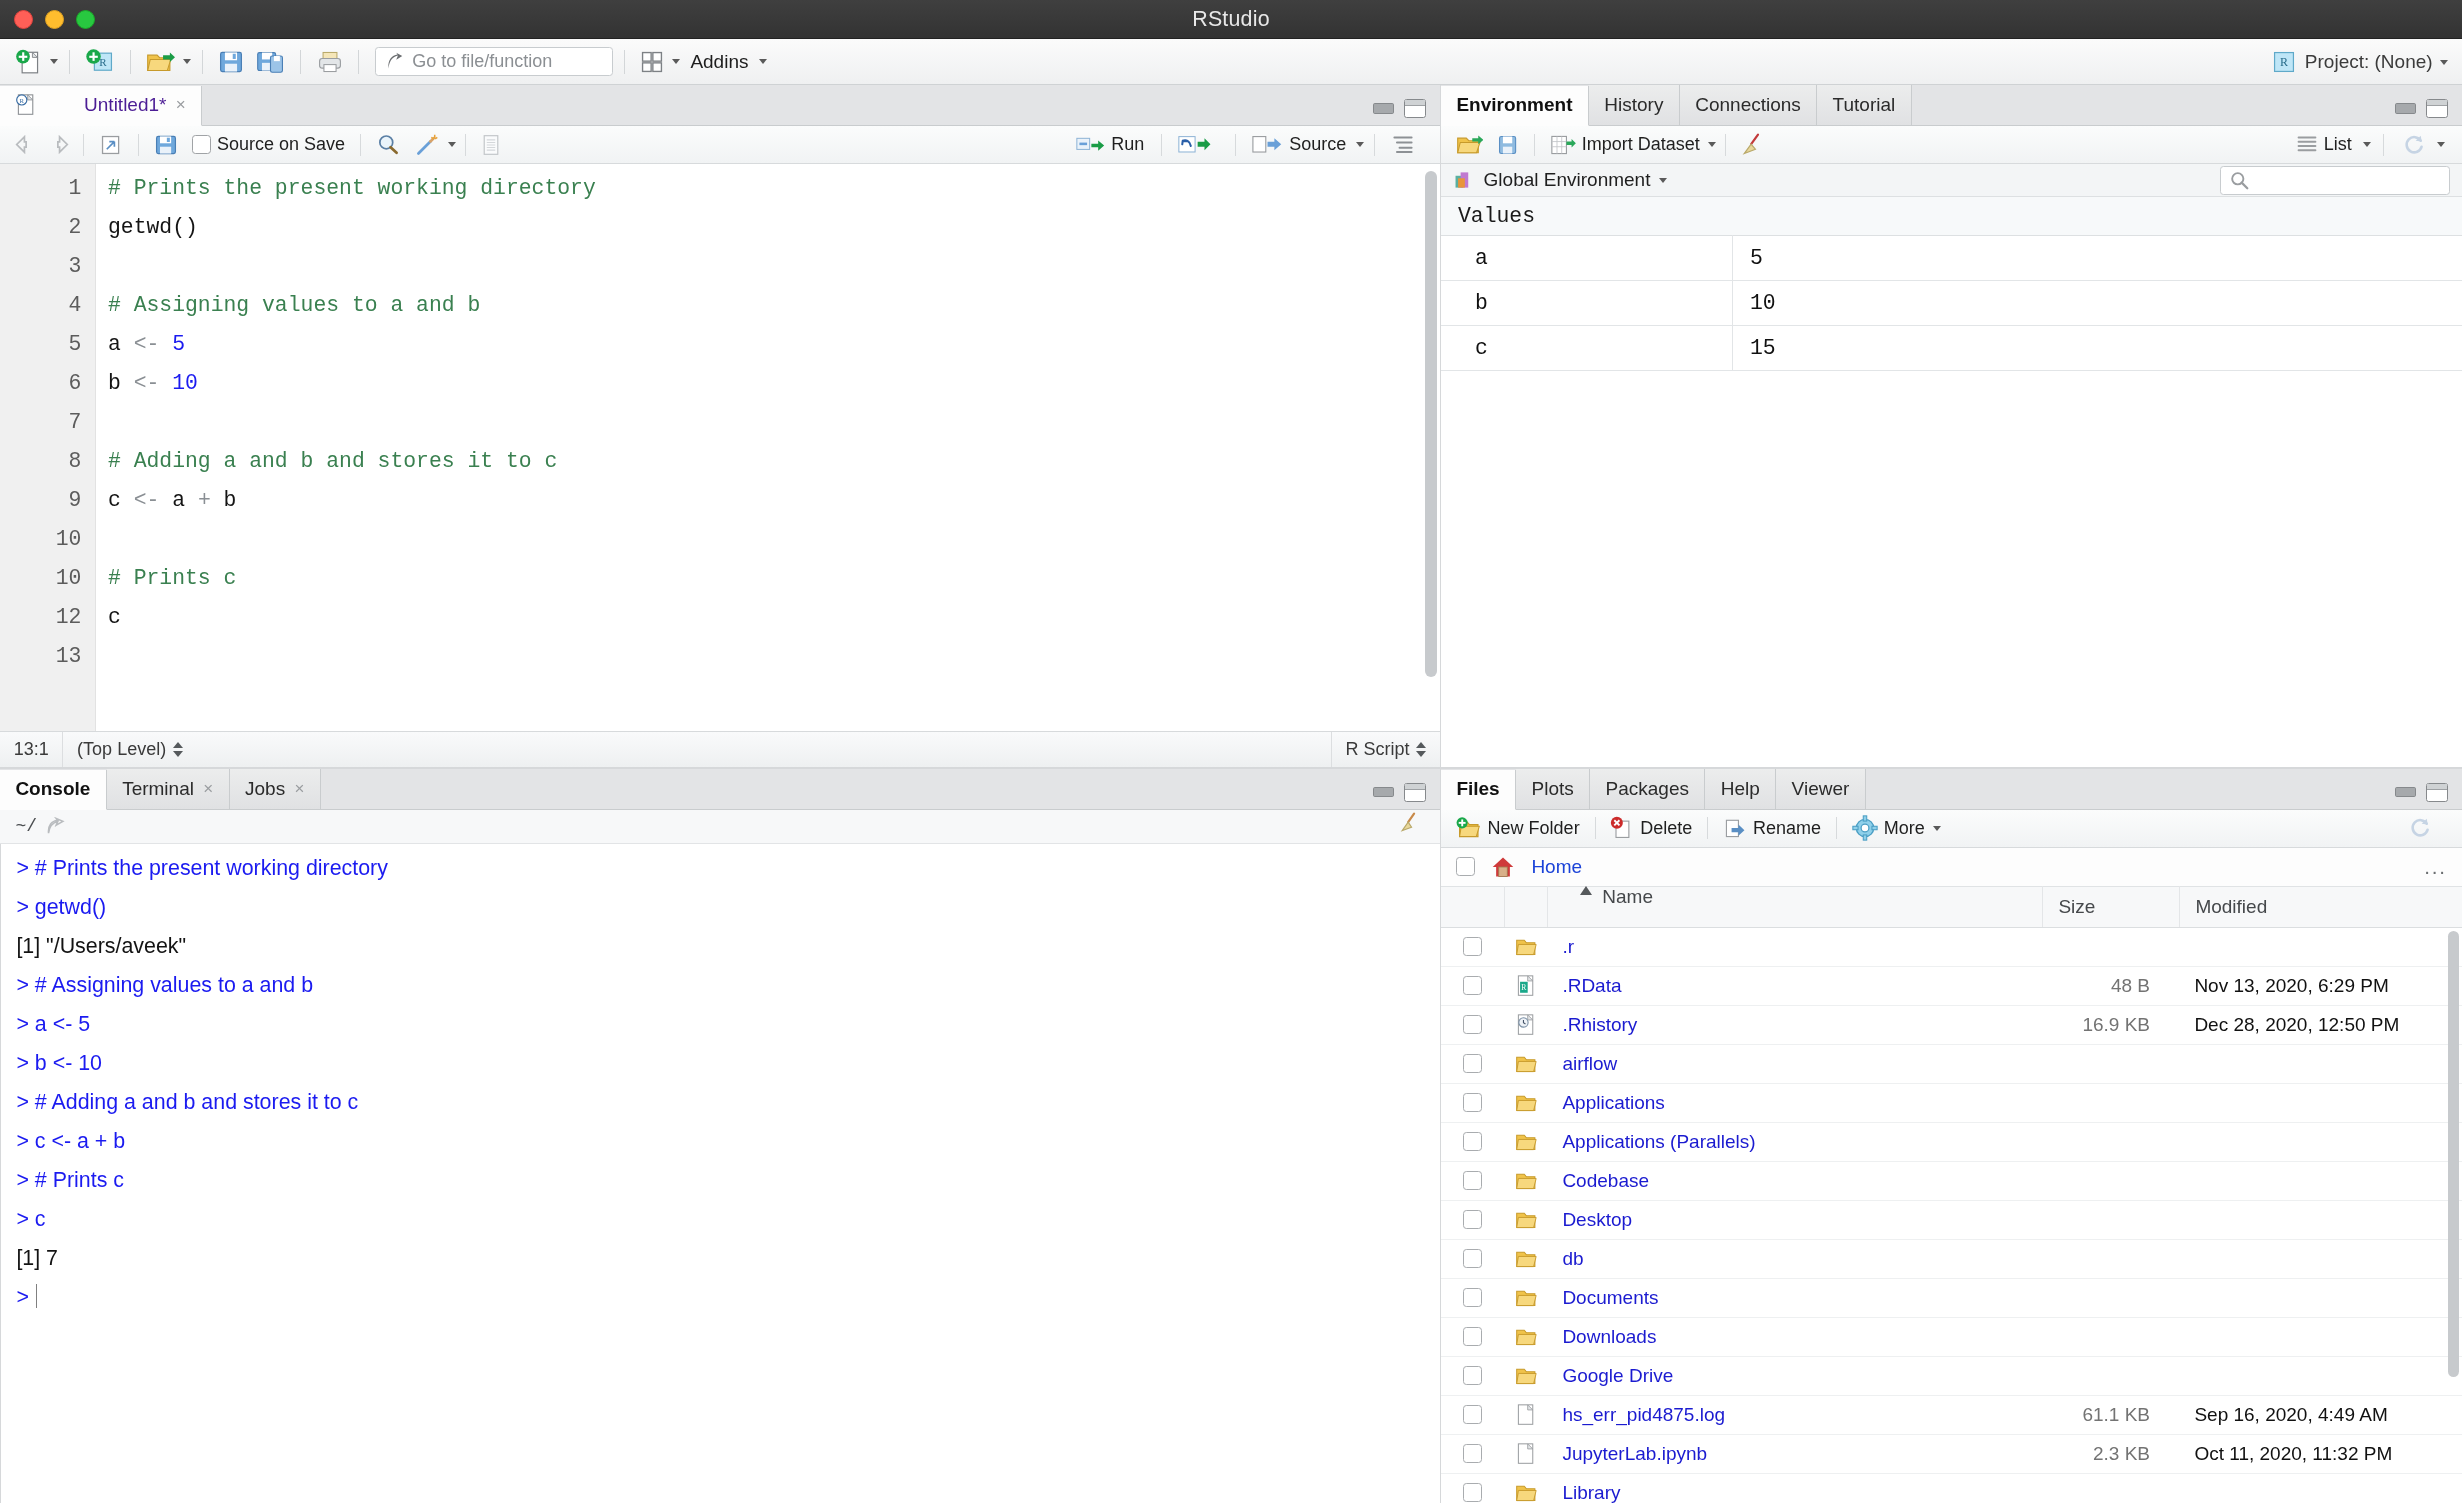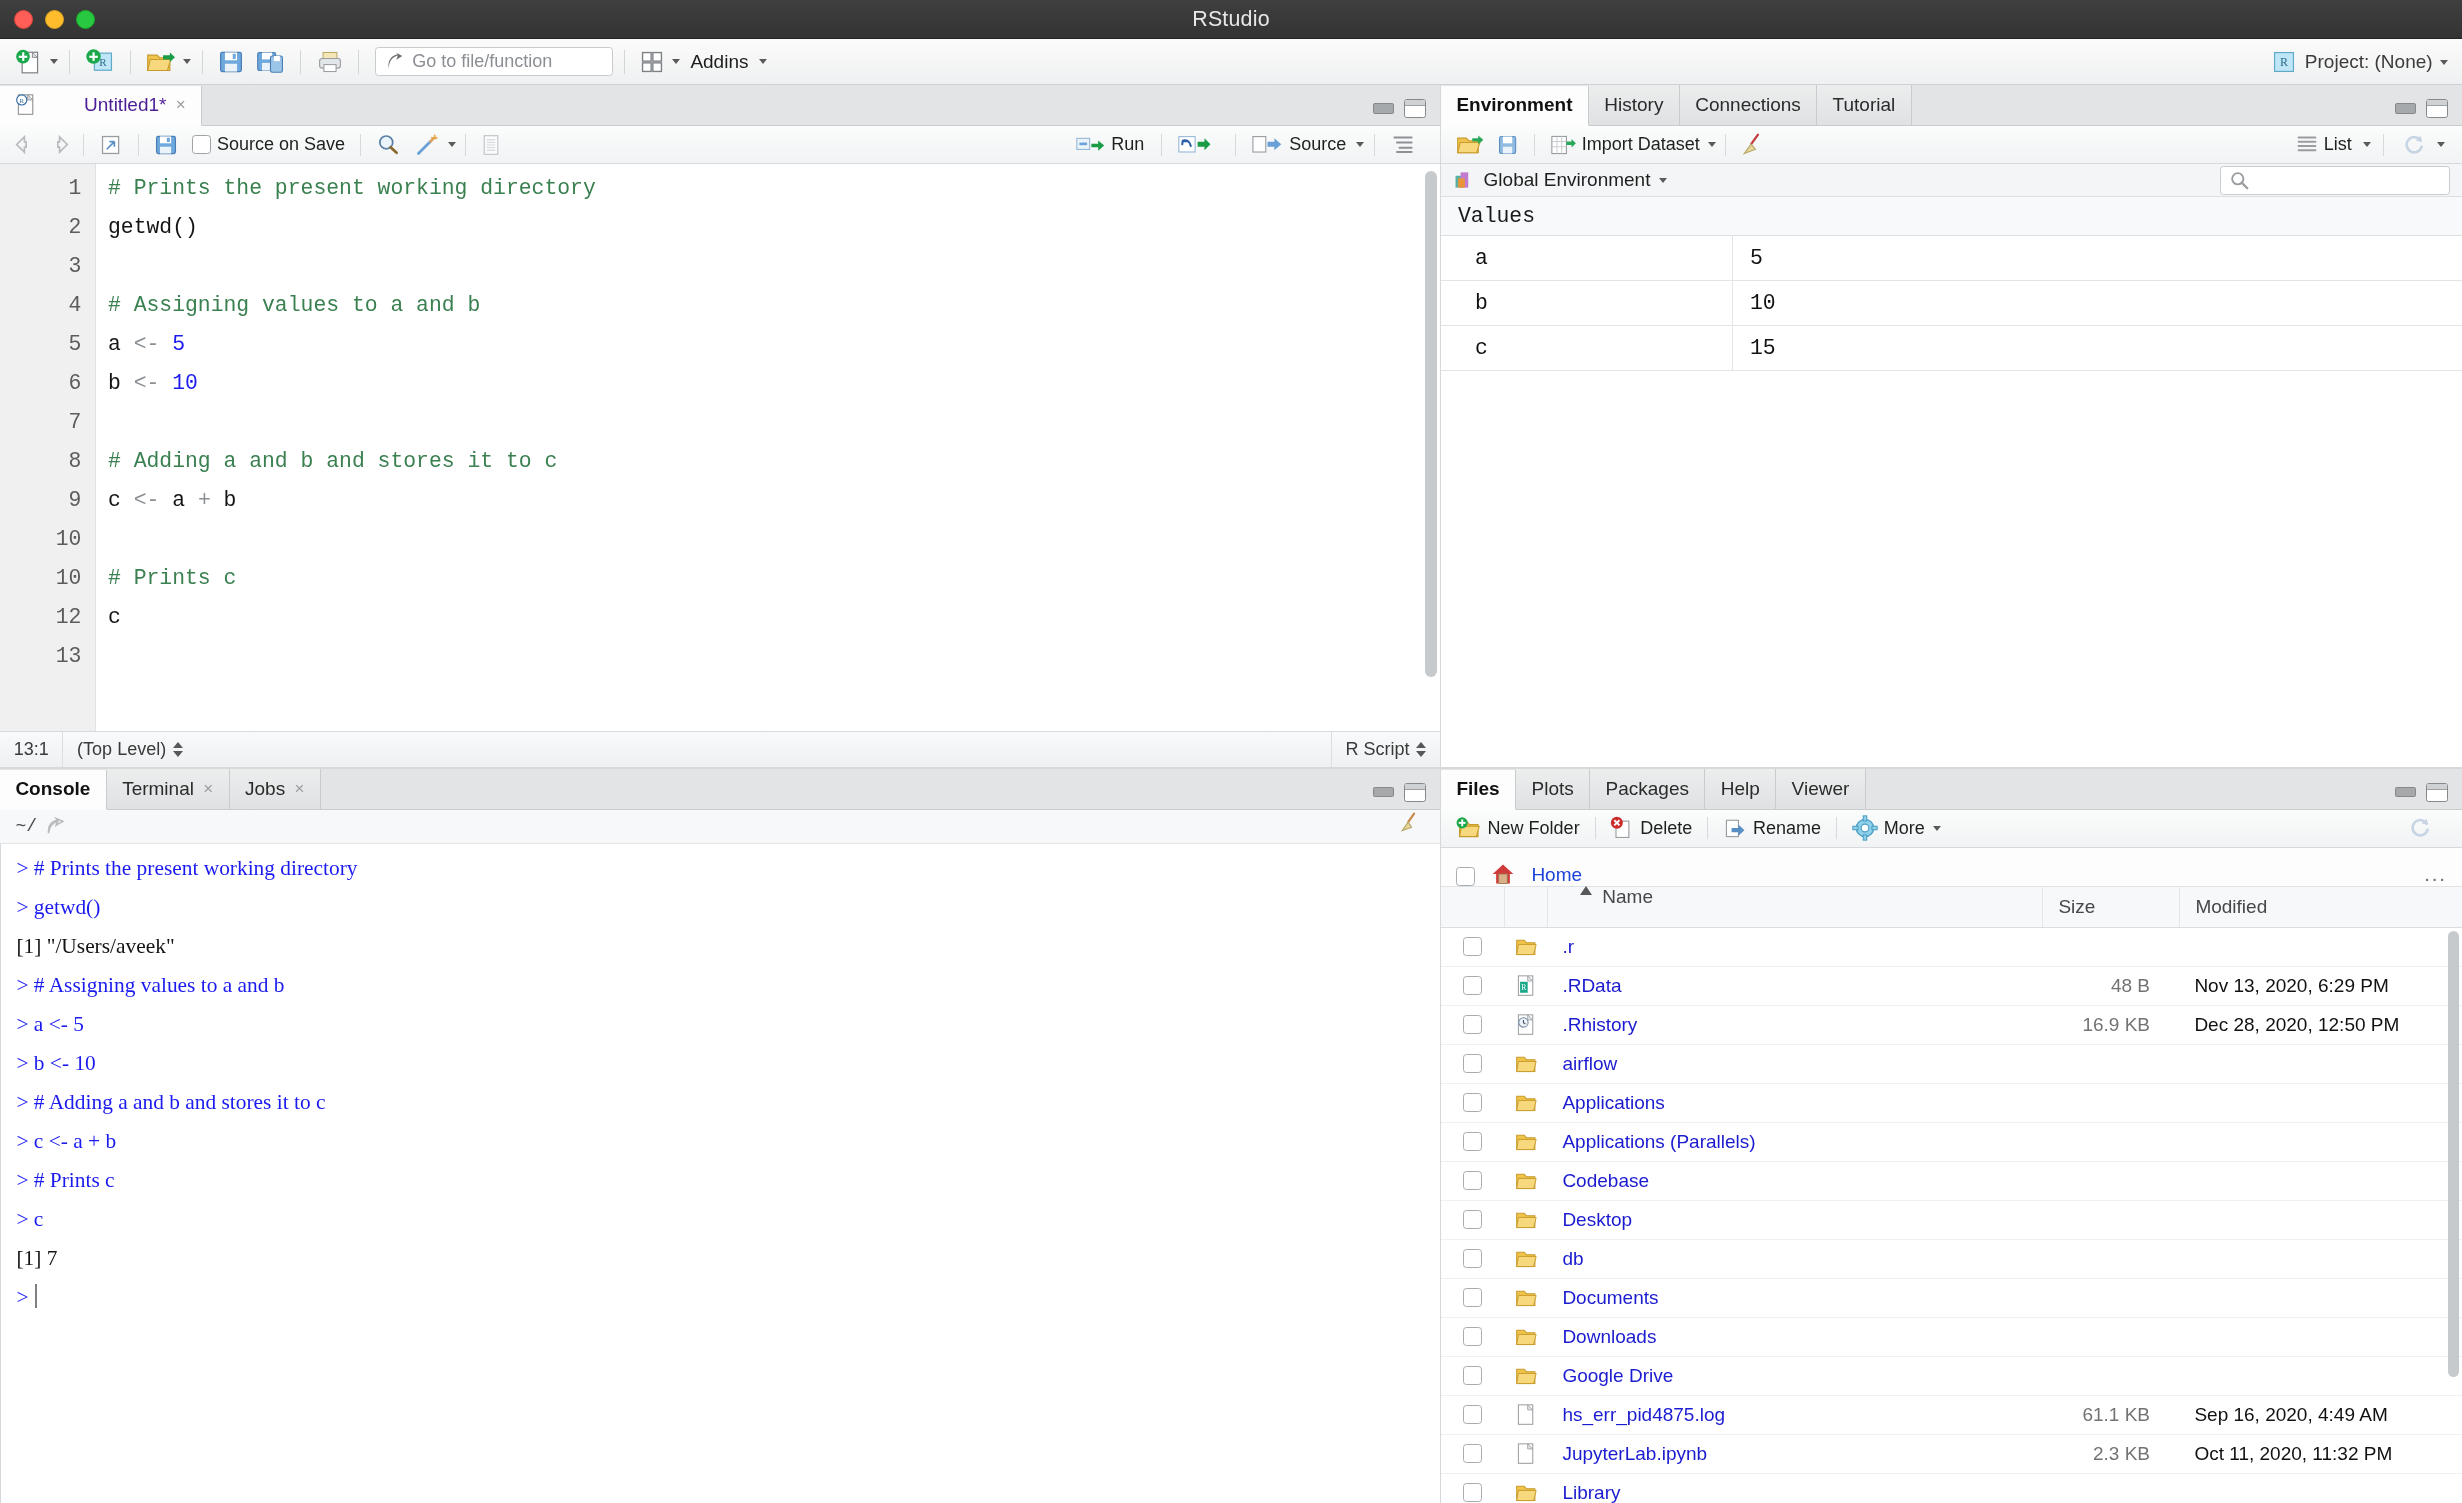--- a/index.html
+++ b/index.html
@@ -126,21 +126,21 @@
   .sbcell { padding: 0 13.7px; height:36px; display:flex; align-items:center; gap:6.9px; }
   .sbcell.b { border-right:0.9px solid #dcdee0; }
   .sbcell.r { margin-left:auto; border-left:0.9px solid #dcdee0; }
   .upDown { display:flex; flex-direction:column; gap:2.6px; }
   .upDown i { width:0;height:0;border-left:5.1px solid transparent;border-right:5.1px solid transparent; display:block;}
   .upDown i.u { border-bottom:6px solid #55595c; }
   .upDown i.d { border-top:6px solid #55595c; }
 
   
   .console-wrap { flex:1; min-height:0; overflow:hidden; background:#fff; padding: 5.1px 0 0 15.4px; position:relative; border-left: 1.7px solid #d6d8da;}
-  .conline { font-family:Liberation Serif, serif; font-size:21.4px; line-height:39px; white-space:pre; color:#131313; }
+  .conline { font-family:Liberation Sans, sans-serif; font-size:21.4px; line-height:39px; white-space:pre; color:#131313; }
   .conline.echo { color:#1b1bf0; }
   .cursor { display:inline-block; width:1.7px; height:24px; background:#808080; vertical-align:-4.3px; margin-left:6.9px;}
   .pathbar {
     height:34px; flex:0 0 34px; background:#f7f8f9; border-bottom:0.9px solid #e2e4e6;
     display:flex; align-items:center; gap:8.6px; padding-left:15.4px;
     font-size:18px; color:#4a4d50; font-family:"Liberation Mono", monospace;
   }
   .pathbar .bcast { margin-left:auto; padding-right:19px; color:#b9bcbf; font-size:19px;}
 
   
@@ -162,21 +162,21 @@
   .env-name {
     width: 292px; flex:0 0 292px; padding-left: 34px;
     font-family:"Liberation Mono", monospace; font-size:21.4px; color:#111;
     border-right:0.9px solid #e2e5e7; height:45px; display:flex;align-items:center;
   }
   .env-val { padding-left: 17px; font-family:"Liberation Mono", monospace; font-size:21.4px; color:#111; }
 
   
   .files-body { flex:1; display:flex; flex-direction:column; min-height:0; background:#fff; }
   .files-crumb {
-    height:39px; flex:0 0 39px; display:flex; align-items:flex-end; gap:16px;
+    height:39px; flex:0 0 39px; display:flex; align-items:center; gap:16px;
     padding-left:15.4px; border-bottom:0.9px solid #e0e3e5; background:#fdfdfd;
   }
   .files-crumb .home { color:#1b43d8; font-size:19px; }
   .files-crumb .dots { margin-left:auto; padding-right:15.4px; color:#6b6e71; font-size:20.6px; letter-spacing:1.7px; }
   .files-colhead {
     height:41px; flex:0 0 41px; display:flex; align-items:center;
     background:#f7f8f9; border-bottom:0.9px solid #dbdee0; font-size:19px; color:#45484b;
   }
   .fh-chk { width: 63px; flex:0 0 63px; }
   .fh-icon { width: 43px; flex:0 0 43px; border-left:0.9px solid #e4e6e8; height:41px;}

